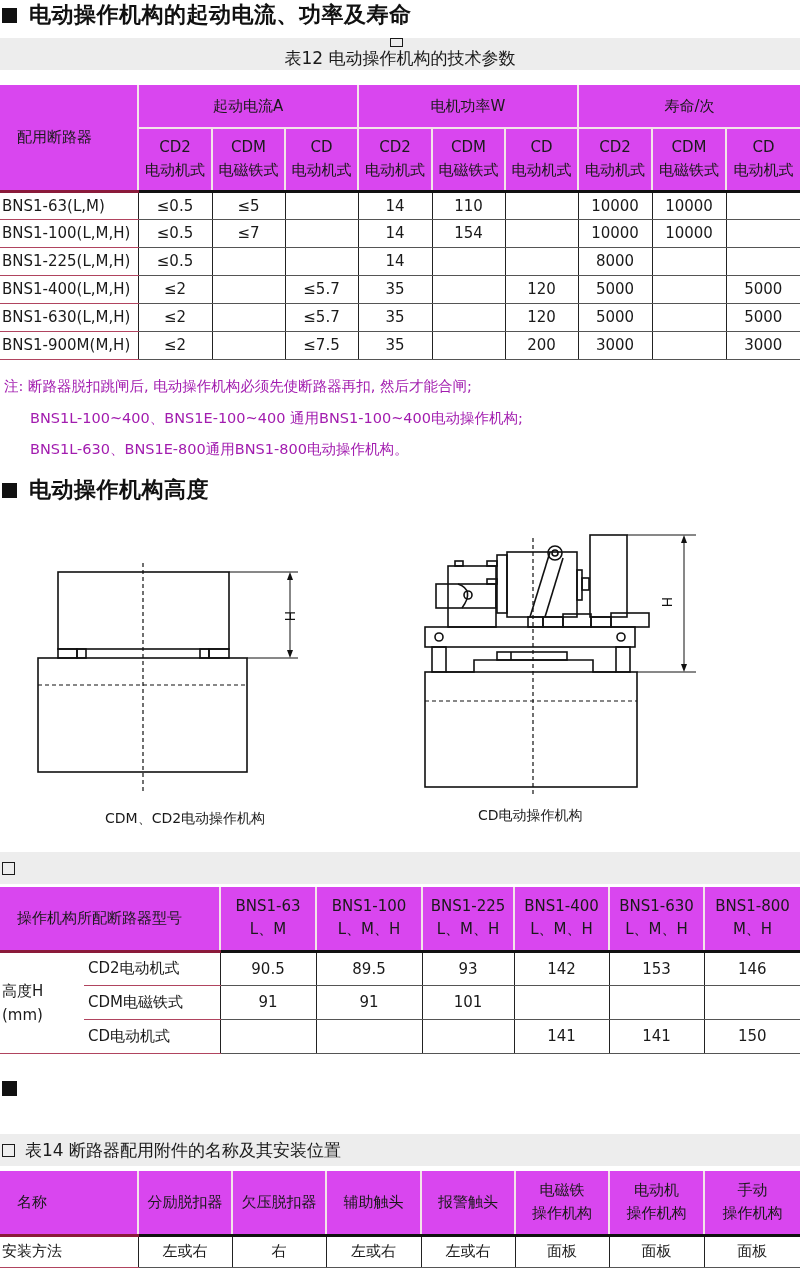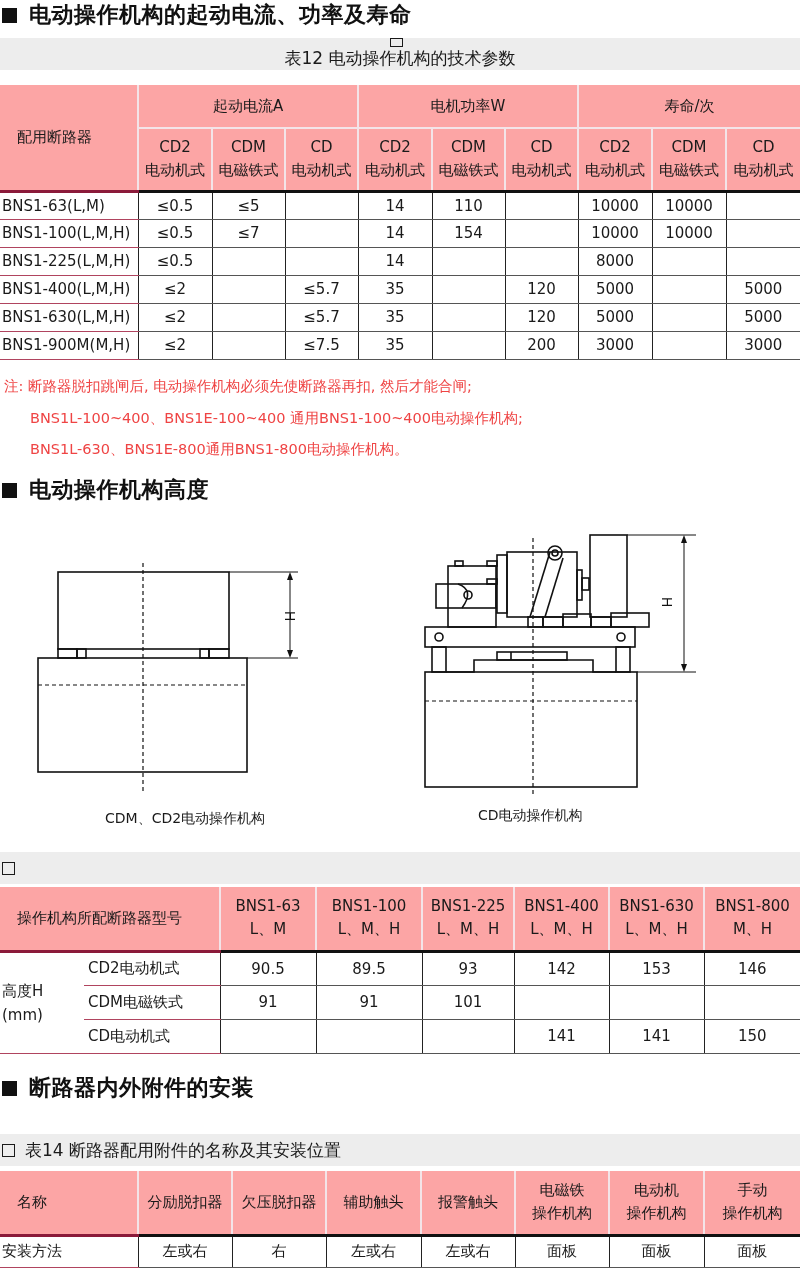--- a/index.html
+++ b/index.html
@@ -48,21 +48,21 @@
     margin: 0 10px 0 2px;
   }
   table {
     position: absolute;
     left: 0;
     border-collapse: collapse;
     table-layout: fixed;
     font-size: 15px;
   }
   th {
-    background: #fca5a5;
+    background: #d946ef;
     font-weight: normal;
     color: #1a1a1a;
     text-align: center;
     vertical-align: middle;
     border-left: 2px solid #f3e4e8;
     line-height: 23px;
   }
   th.first { border-left: none; text-align: left; padding-left: 17px; }
   td {
     text-align: center;
@@ -74,21 +74,21 @@
   td.first {
     border-left: none;
     text-align: left;
     padding-left: 2px;
     border-bottom: 1.5px solid #b0445f;
   }
   tr.head-last th { border-bottom: 3px solid #111; }
   tr.head-last th.first, th.first.rowspan { border-bottom: 3px solid #8b1a3a; }
   th.group { border-bottom: 2px solid #f3e4e8; }
 
-  .note { position: absolute; left: 6px; font-size: 14.5px; color: #ef4444; }
+  .note { position: absolute; left: 6px; font-size: 14.5px; color: #a21caf; }
 
   .diagram { position: absolute; }
   .fig-caption { position: absolute; font-size: 14px; color: #1a1a1a; }
 </style>
 </head>
 <body>
 
 <div class="section-title" style="top:0;">
   <span class="sq"></span>
   <span>电动操作机构的起动电流、功率及寿命</span>
@@ -390,21 +390,20 @@
         <td></td>
         <td>141</td>
         <td>141</td>
         <td>150</td>
       </tr>
     </tbody>
 </table>
 
 <div class="section-title" style="top:1073px;">
   <span class="sq"></span>
-  <span>断路器内外附件的安装</span>
 </div>
 
 <div class="table-caption" style="top:1134px;">
   <span class="box"></span>
   <span>表14 断路器配用附件的名称及其安装位置</span>
 </div>
 
 <table style="top:1171px; width:800px;border-radius:29px;">
   <colgroup>
     <col style="width:138px">

